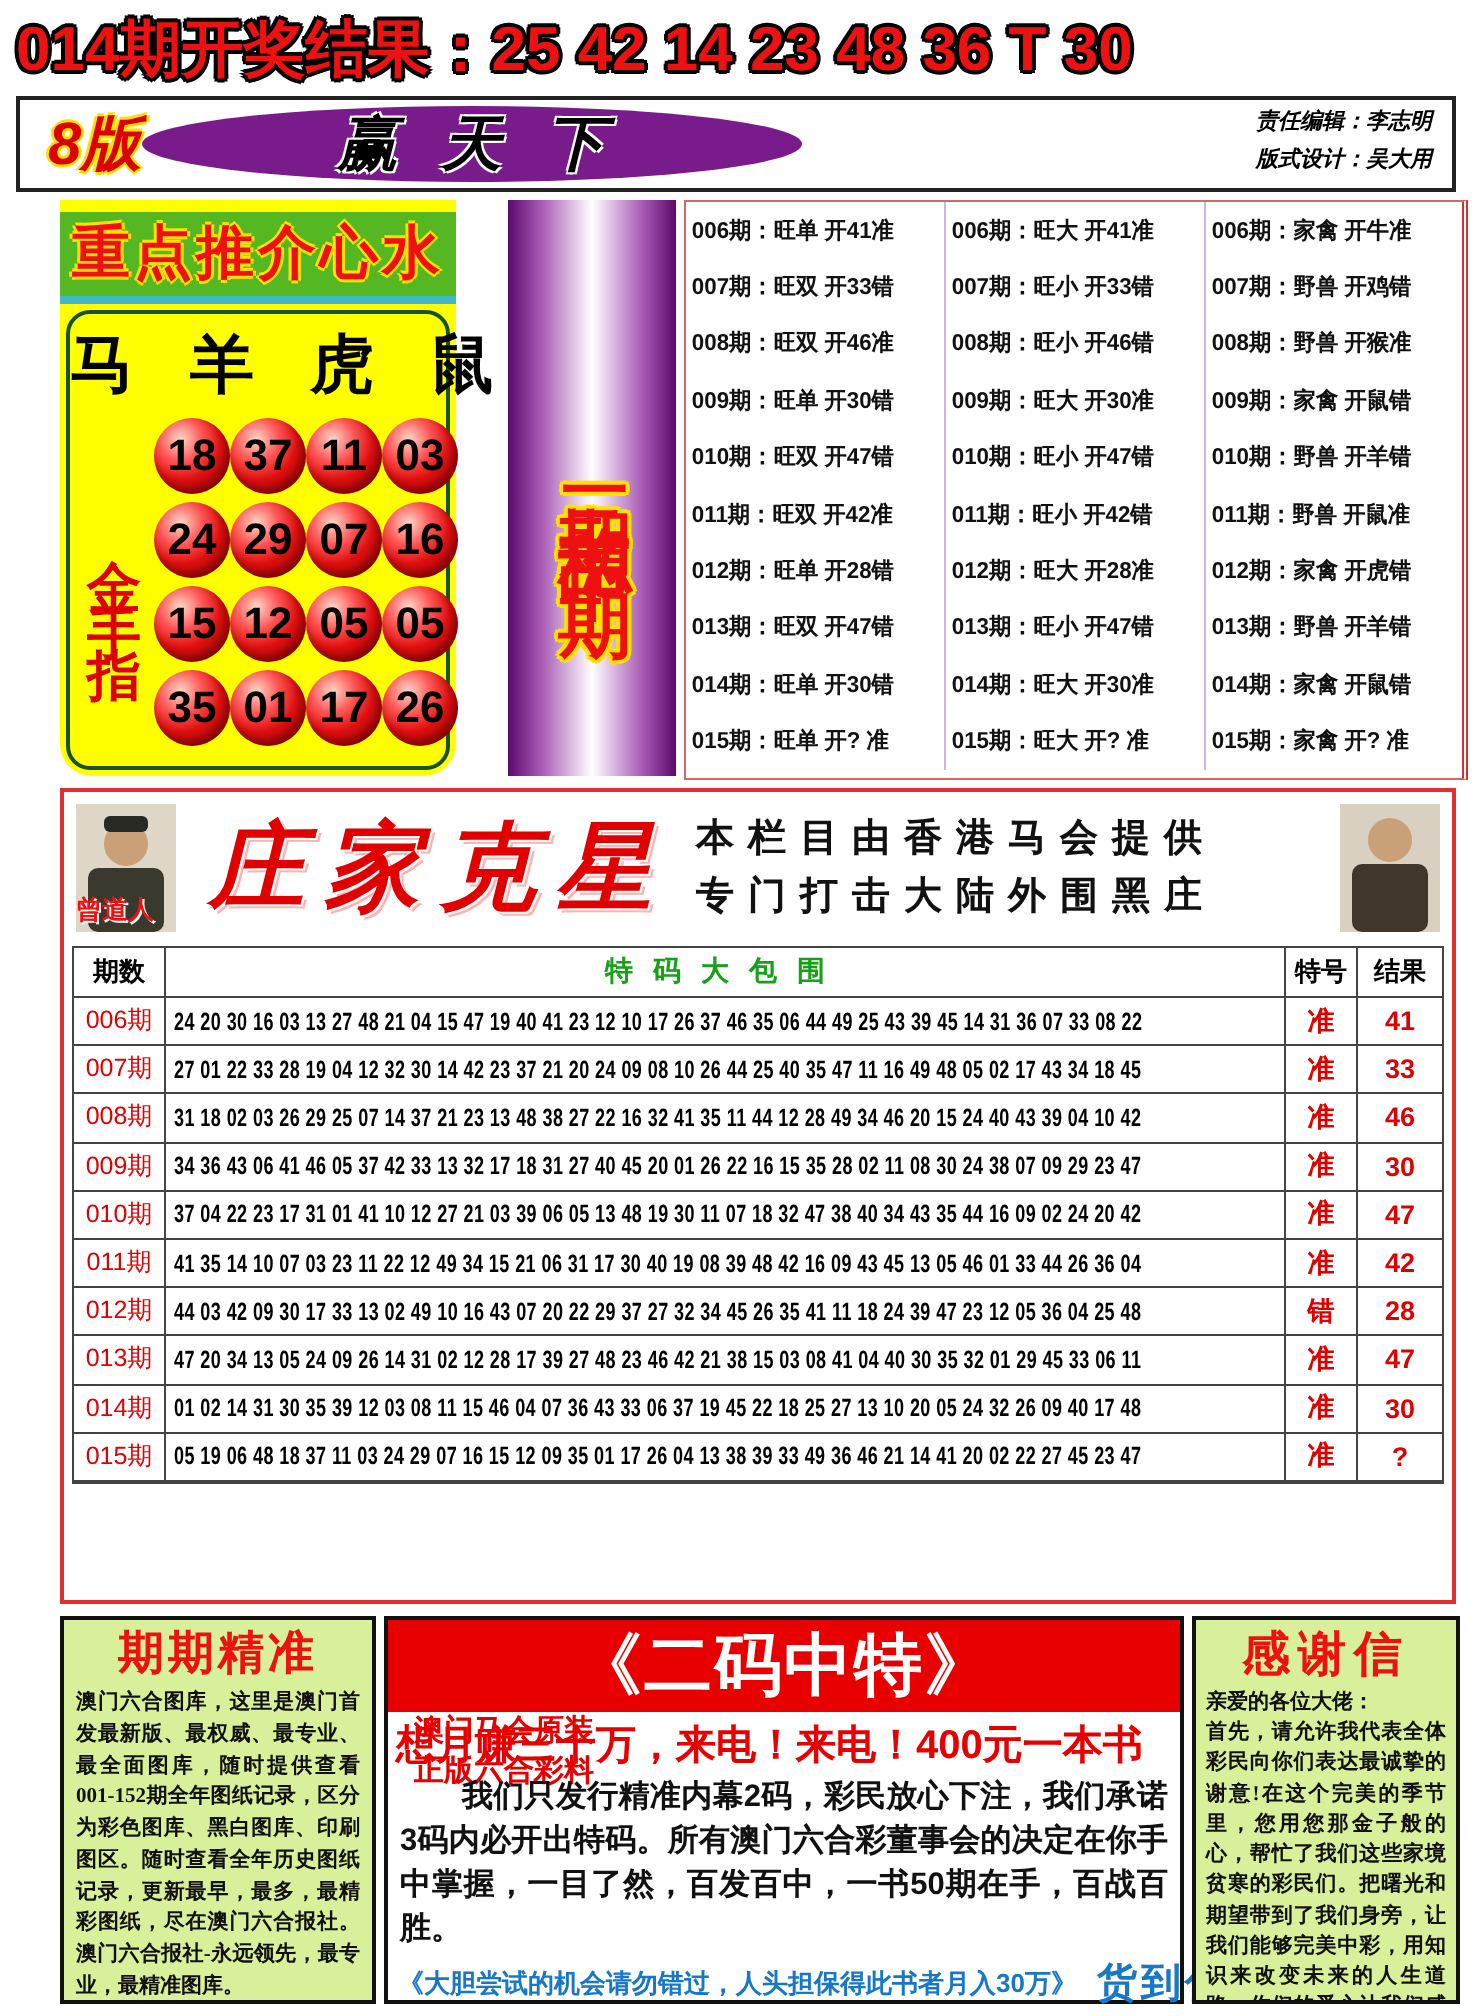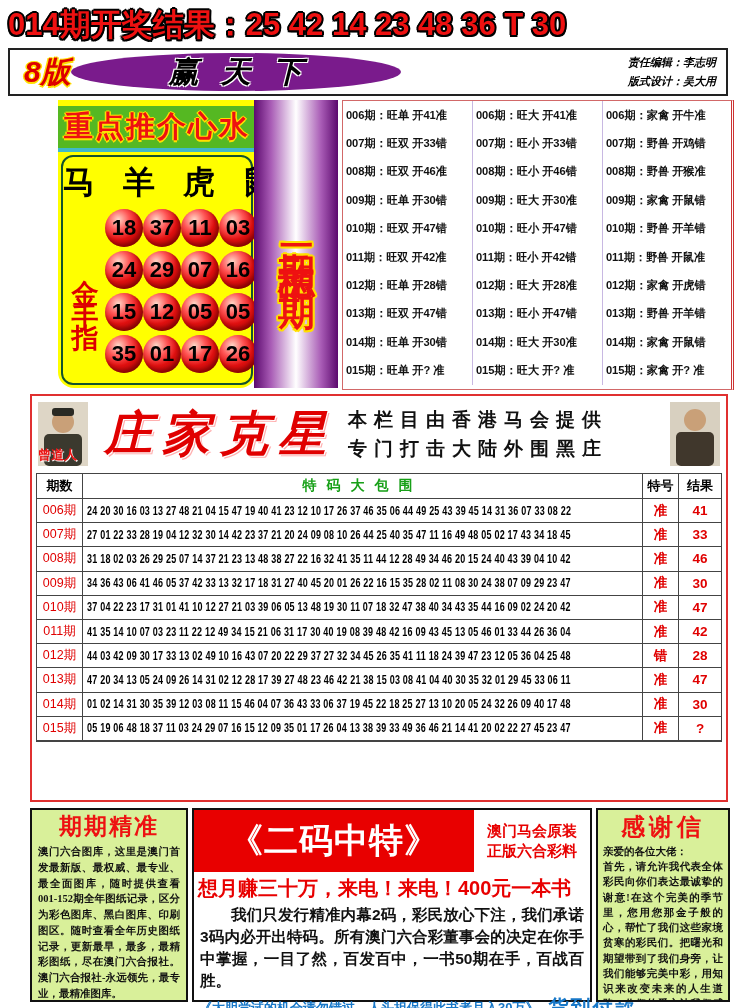--- a/index.html
+++ b/index.html
@@ -33,26 +33,26 @@
   }
   .brand{
     font-family:"Liberation Serif","DejaVu Serif",serif;
     font-size:30px;font-weight:900;font-style:italic;color:#000;
     letter-spacing:22px;margin-right:-22px;
     text-shadow:1px 1px 0 #fff,-1px -1px 0 #fff,1px -1px 0 #fff,-1px 1px 0 #fff;
     white-space:nowrap;
   }
   .credits{
     flex:0 0 auto;margin-right:10px;text-align:left;
-    font-family:Liberation Sans, sans-serif;
+    font-family:Liberation Mono, monospace;
     font-size:11px;font-weight:bold;font-style:italic;line-height:1.7;color:#000;
     white-space:nowrap;
   }
   
-  .promo{position:absolute;left:30px;top:100px;width:198px;height:288px;margin-left:28px;}
+  .promo{position:absolute;left:30px;top:100px;width:198px;height:288px;}
   .promo-topstrip{height:6px;background:#ffff00;}
   .promo-header{
     height:42px;background:#55b822;display:flex;align-items:center;justify-content:center;
     font-size:29px;font-weight:900;color:#ee1111;letter-spacing:2px;
     font-family:"Liberation Serif","DejaVu Serif",serif;
     text-shadow:1.5px 0 #ffe000,-1.5px 0 #ffe000,0 1.5px #ffe000,0 -1.5px #ffe000;
     white-space:nowrap;
   }
   .promo-divider{height:4px;background:#3fb9c9;}
   .promo-body{
@@ -167,21 +167,21 @@
     letter-spacing:2px;
   }
   .bl-body{
     padding:0 6px;font-size:10.5px;font-weight:600;color:#111;line-height:1.5;
     font-family:"Liberation Serif","DejaVu Serif",serif;text-align:justify;
   }
   .bc-panel{
     position:absolute;left:192px;top:808px;width:400px;height:194px;
     border:2px solid #111;background:#fff;box-sizing:border-box;
   }
-  .bc-header{display:flex;height:62px;}
+  .bc-header{display:flex;height:46px;flex-direction:column;}
   .bc-title{
     flex:1;background:#e80000;color:#fff;display:flex;align-items:center;justify-content:center;
     font-size:34px;font-weight:900;letter-spacing:1px;white-space:nowrap;
   }
   .bc-side{
     width:116px;display:flex;flex-direction:column;align-items:center;justify-content:center;
     color:#e80000;font-size:15px;font-weight:900;line-height:1.35;white-space:nowrap;
   }
   .bc-hook{
     color:#e80000;font-size:20px;font-weight:900;padding:3px 2px 1px 4px;white-space:nowrap;

